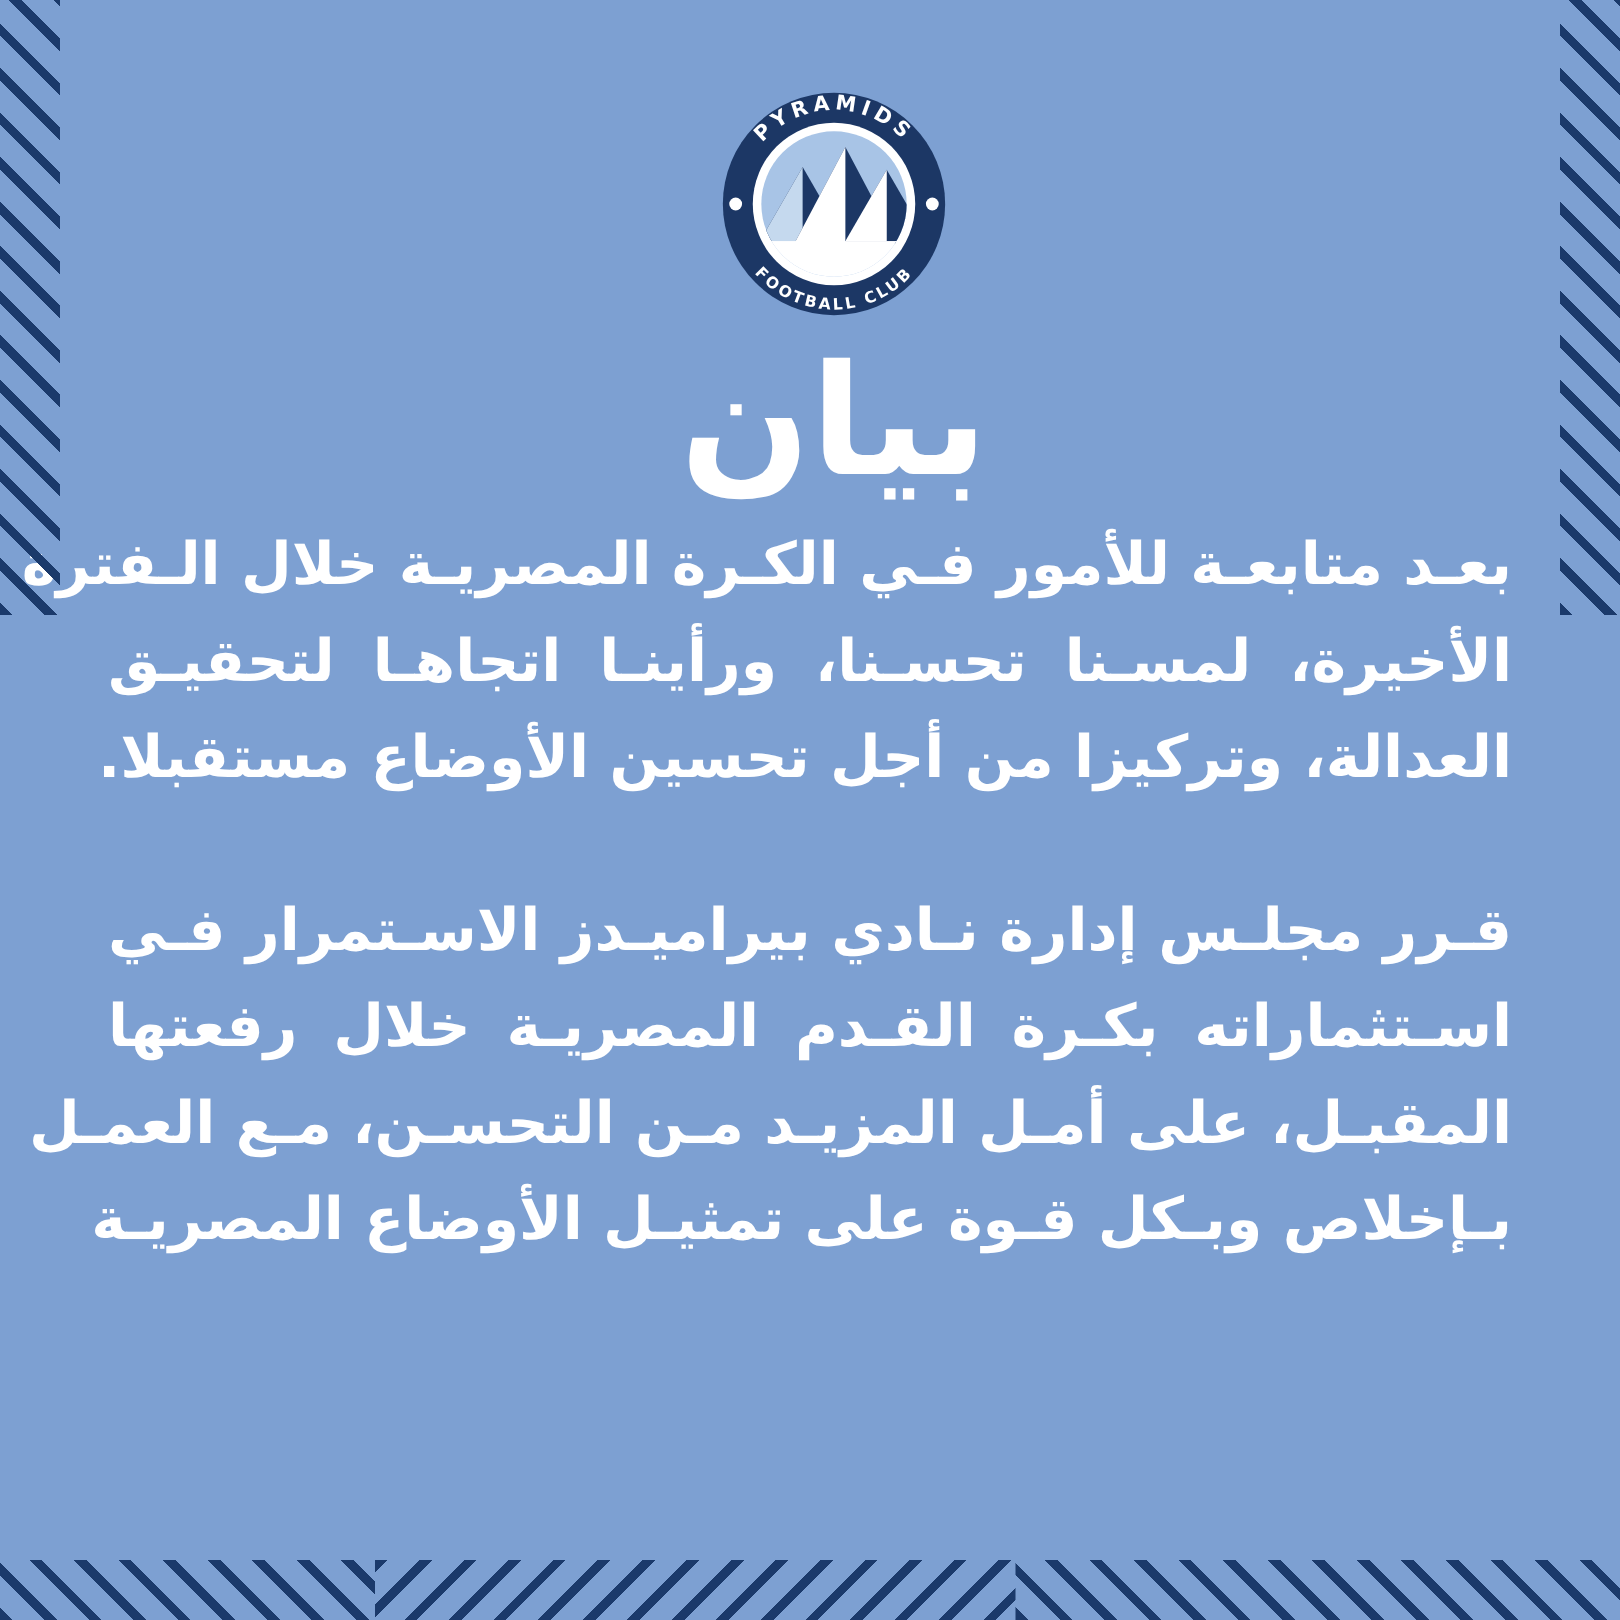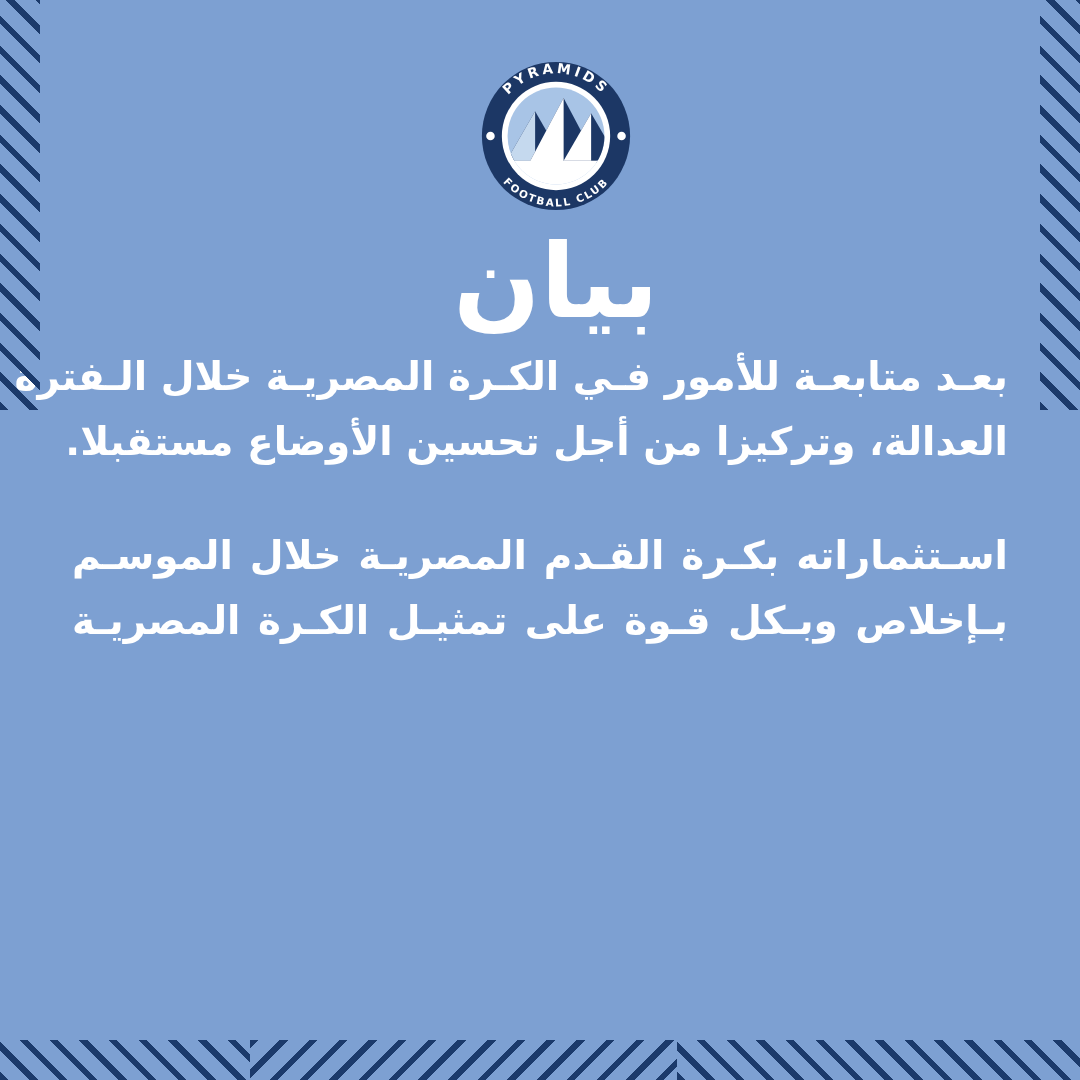--- a/index.html
+++ b/index.html
@@ -87,21 +87,24 @@
     <text fill="#FFFFFF" font-size="11" font-weight="bold" letter-spacing="2" font-family="DejaVu Sans, sans-serif">
       <textPath href="#arcBottom" startOffset="50%" text-anchor="middle">FOOTBALL CLUB</textPath>
     </text>
   </svg>
 
   <h1 class="title">بيان</h1>
 
   <div class="statement">
       <div class="para">
         <div class="line">بعـد متابعـة للأمور فـي الكـرة المصريـة خلال الـفترة</div>
+        <div class="line">الأخيرة، لمسـنا تحسـنا، ورأينـا اتجاهـا لتحقيـق</div>
         <div class="line last">العدالة، وتركيزا من أجل تحسين الأوضاع مستقبلا.</div>
       </div>
       <div class="para">
-        <div class="line">اسـتثماراته بكـرة القـدم المصريـة خلال الموسـم</div>
-        <div class="line">بـإخلاص وبـكل قـوة على تمثيـل الكـرة المصريـة</div>
+        <div class="line">قـرر مجلـس إدارة نـادي بيراميـدز الاسـتمرار فـي</div>
+        <div class="line">اسـتثماراته بكـرة القـدم المصريـة خلال رفعتها</div>
+        <div class="line">المقبـل، على أمـل المزيـد مـن التحسـن، مـع العمـل</div>
+        <div class="line">بـإخلاص وبـكل قـوة على تمثيـل الأوضاع المصريـة</div>
       </div>
     </div>
 
 </div>
 
 </body></html>

